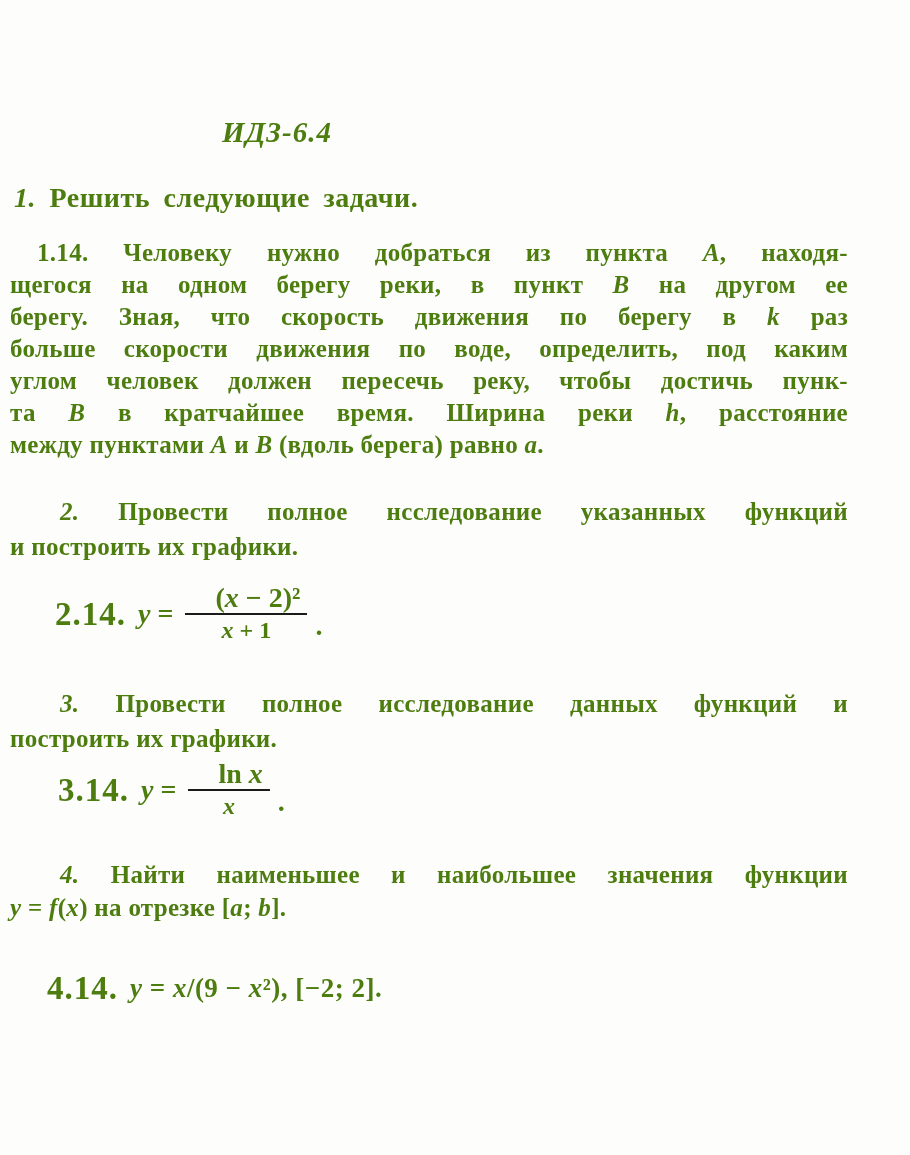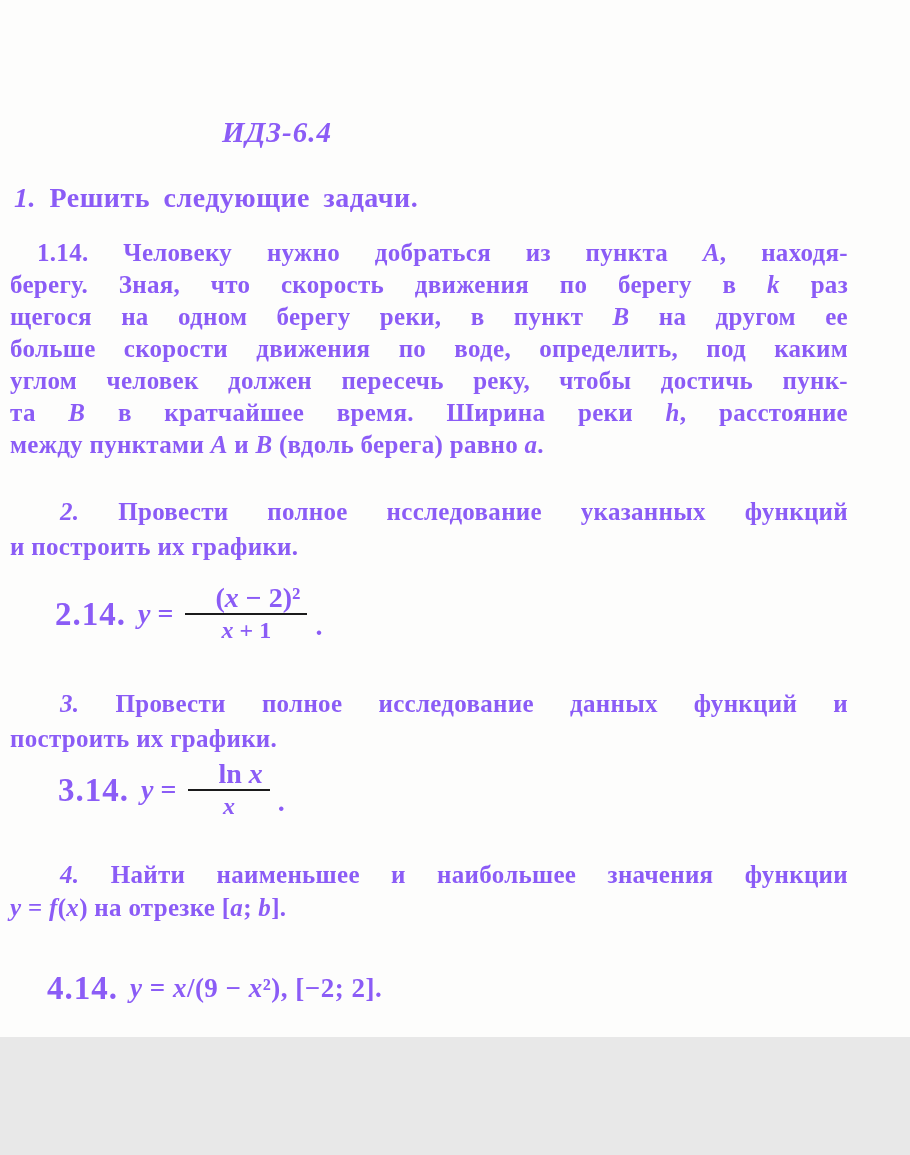--- a/index.html
+++ b/index.html
@@ -1,22 +1,22 @@
 <!DOCTYPE html>
 <html><head>
 <meta charset="utf-8">
 <style>
   html, body { margin: 0; padding: 0; background: #e8e8e8; }
   .page {
     position: relative;
     width: 910px;
-    height: 1037px;
+    height: 1155px;
     margin: 0 auto;
     background: #fdfdfc;
-    color: #8b5cf6;
+    color: #4d7c0f;
     font-family: "Liberation Serif", serif;
     overflow: hidden;
   }
   .abs { position: absolute; }
   .title-code {
     top: 116px; left: 222px;
     font-size: 29px; font-weight: bold; font-style: italic;
     letter-spacing: 1px;
   }
   .title-variant {
@@ -68,22 +68,22 @@
 <body>
 
 <div class="page">
 
   <div class="abs title-code">ИДЗ-6.4</div>
 
   <div class="abs heading1"><i>1.</i> Решить следующие задачи.</div>
 
   <div class="block p1" style="top:237px">
     <div class="line indent-sm">1.14. Человеку нужно добраться из пункта <i>A</i>, находя-</div>
+    <div class="line">щегося на одном берегу реки, в пункт <i>B</i> на другом ее</div>
     <div class="line">берегу. Зная, что скорость движения по берегу в <i>k</i> раз</div>
-    <div class="line">щегося на одном берегу реки, в пункт <i>B</i> на другом ее</div>
     <div class="line">больше скорости движения по воде, определить, под каким</div>
     <div class="line">углом человек должен пересечь реку, чтобы достичь пунк-</div>
     <div class="line">та <i>B</i> в кратчайшее время. Ширина реки <i>h</i>, расстояние</div>
     <div class="line last">между пунктами <i>A</i> и <i>B</i> (вдоль берега) равно <i>a</i>.</div>
   </div>
 
   <div class="block p2" style="top:494px">
     <div class="line indent-lg"><i>2.</i> Провести полное нсследование указанных функций</div>
     <div class="line last">и построить их графики.</div>
   </div>

